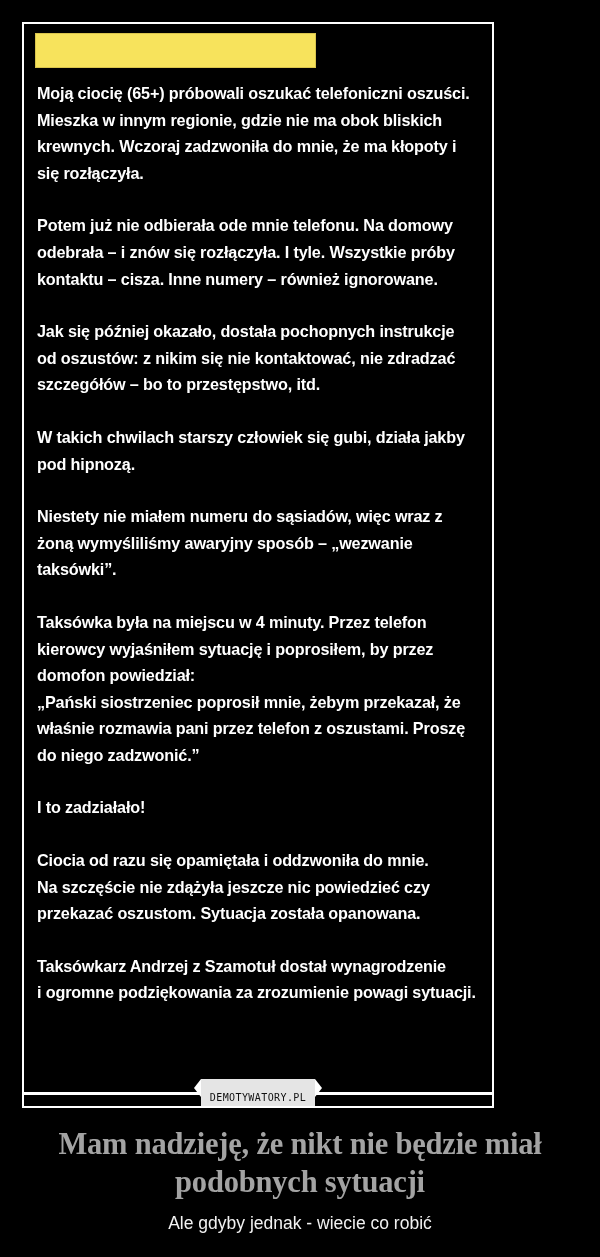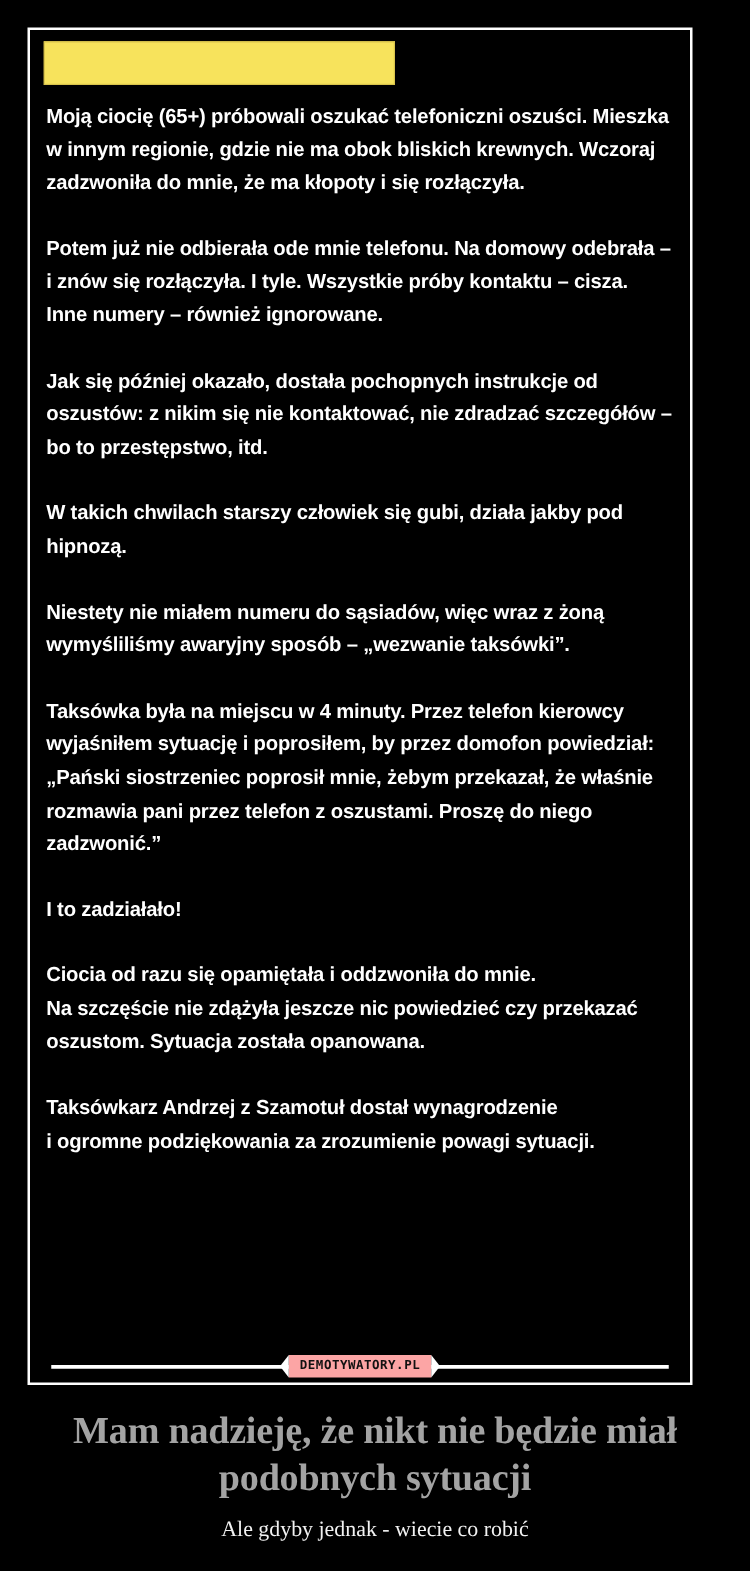--- a/index.html
+++ b/index.html
@@ -22,21 +22,21 @@
     height: 1257px;
     background: #000000;
     box-sizing: border-box;
   }
 
   
   .image-frame {
     position: absolute;
     left: 22px;
     top: 22px;
-    width: 532px;
+    width: 472px;
     height: 1086px;
     border: 2px solid #ffffff;
     box-sizing: border-box;
     background: #000000;
     overflow: hidden;
   }
 
   .frame-inner {
     position: absolute;
     left: 0;
@@ -86,28 +86,28 @@
     justify-content: center;
   }
   .watermark .rule {
     flex: 1 1 auto;
     height: 3px;
     background: #ffffff;
     max-width: 190px;
   }
   .watermark .tag {
     position: relative;
-    background: #fca5a5;
+    background: #e5e5e5;
     color: #111111;
     font-family: "DejaVu Sans Mono", "Liberation Mono", monospace;
     font-size: 10px;
-    font-weight: 700;
+    font-weight: 400;
     letter-spacing: 0.4px;
     line-height: 1;
-    padding: 4px 9px 4px 9px;
+    padding: 14px 9px 4px 9px;
     margin: 0 0px;
   }
   .watermark .tag::before,
   .watermark .tag::after {
     content: "";
     position: absolute;
     top: 0;
     width: 0;
     height: 0;
     border-top: 9px solid transparent;
@@ -136,21 +136,21 @@
     color: #a3a3a3;
     font-family: "Liberation Serif", "DejaVu Serif", serif;
     font-size: 30.5px;
     line-height: 38px;
     font-weight: 700;
     margin: 0;
     letter-spacing: -0.2px;
   }
   .caption-subtitle {
     color: #f2f2f2;
-    font-family: Liberation Serif, serif;
+    font-family: Liberation Sans, sans-serif;
     font-size: 17.5px;
     line-height: 24px;
     font-weight: 400;
     margin: 10px 0 0 0;
   }
 </style>
 </head>
 <body>
 
 <div class="page">

